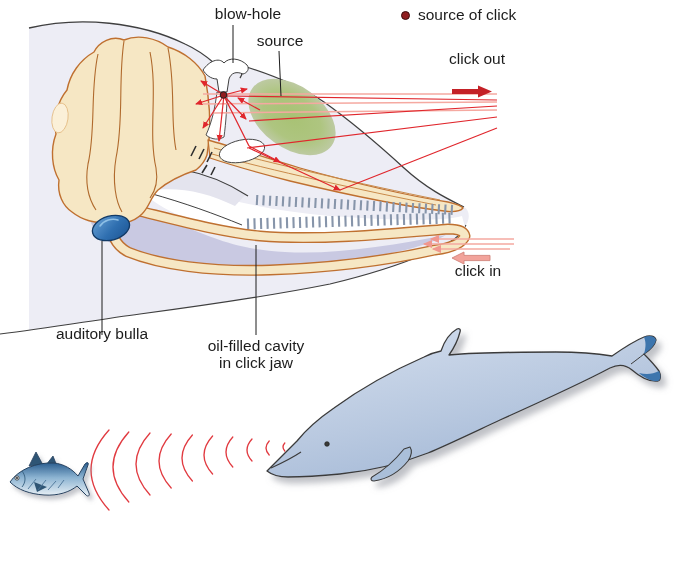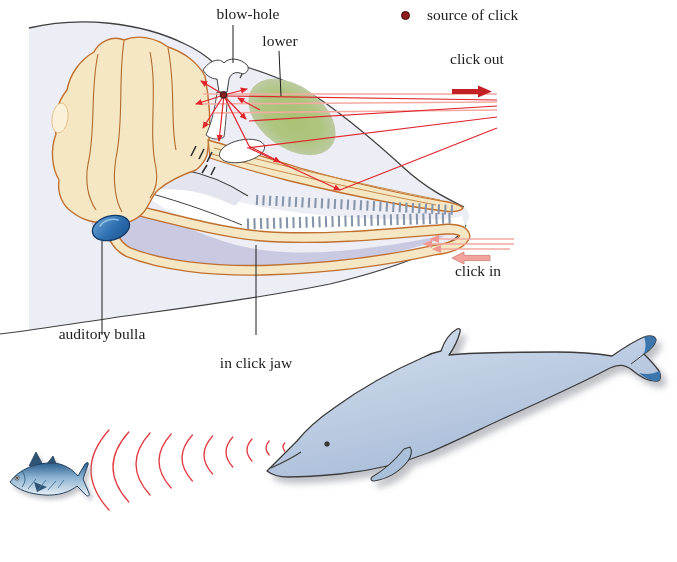--- a/index.html
+++ b/index.html
@@ -1,26 +1,26 @@
 <!DOCTYPE html>
 <html><head>
 <meta charset="utf-8">
 <style>
   html,body{margin:0;padding:0;background:#ffffff;}
   .stage{
     position:relative;width:677px;height:562px;background:#ffffff;overflow:hidden;
-    font-family:Liberation Serif, serif;color:#1c1c1c;
+    font-family:Liberation Sans, sans-serif;color:#1c1c1c;
   }
   .stage svg{position:absolute;left:0;top:0;}
   .lbl{
     position:absolute;font-size:15.5px;line-height:17px;text-align:center;
     color:#1c1c1c;white-space:nowrap;
   }
   .legend{
-    position:absolute;display:flex;align-items:center;gap:17px;font-size:15.5px;
+    position:absolute;display:flex;align-items:center;gap:8px;font-size:15.5px;
   }
   .legend .dot{
     width:7px;height:7px;border-radius:50%;
     background:#8f1d1f;border:1px solid #3a0d0e;display:inline-block;
   }
 </style>
 </head>
 <body>
 
 <div class="stage">
@@ -219,31 +219,31 @@
       <path fill="none" stroke="#4a7396" stroke-width="0.9" d="M28,489 L36,479 M38,490 L46,480 M48,490 L56,481 M58,488 L64,480"></path>
       <path fill="none" stroke="#35607f" stroke-width="0.9" d="M22,471 C26,476 26,482 22,487"></path>
       <circle cx="17" cy="478" r="2.1" fill="#ffffff" stroke="#222222" stroke-width="0.7"></circle>
       <circle cx="17" cy="478" r="0.9" fill="#111111"></circle>
     </g>
   </g>
 </svg>
 
 <div class="lbl" style="left:188px;top:5px;width:120px;">blow-hole</div>
 
-<div class="lbl" style="left:240px;top:32px;width:80px;">lower</div>
+<div class="lbl" style="left:240px;top:32px;width:80px;">source</div>
 
 <div class="legend" style="left:401px;top:6px;">
   <span class="dot"></span>
   <span>source of click</span>
 </div>
 
 <div class="lbl" style="left:434px;top:50px;width:86px;">click out</div>
 
 <div class="lbl" style="left:434px;top:262px;width:88px;">click in</div>
 
 <div class="lbl" style="left:40px;top:325px;width:124px;">auditory bulla</div>
 
 <div class="lbl" style="left:176px;top:337px;width:160px;">
-  <br>
+  <span>oil-filled cavity</span><br>
   <span>in click jaw</span>
 </div>
 
 </div>
 
 </body></html>

